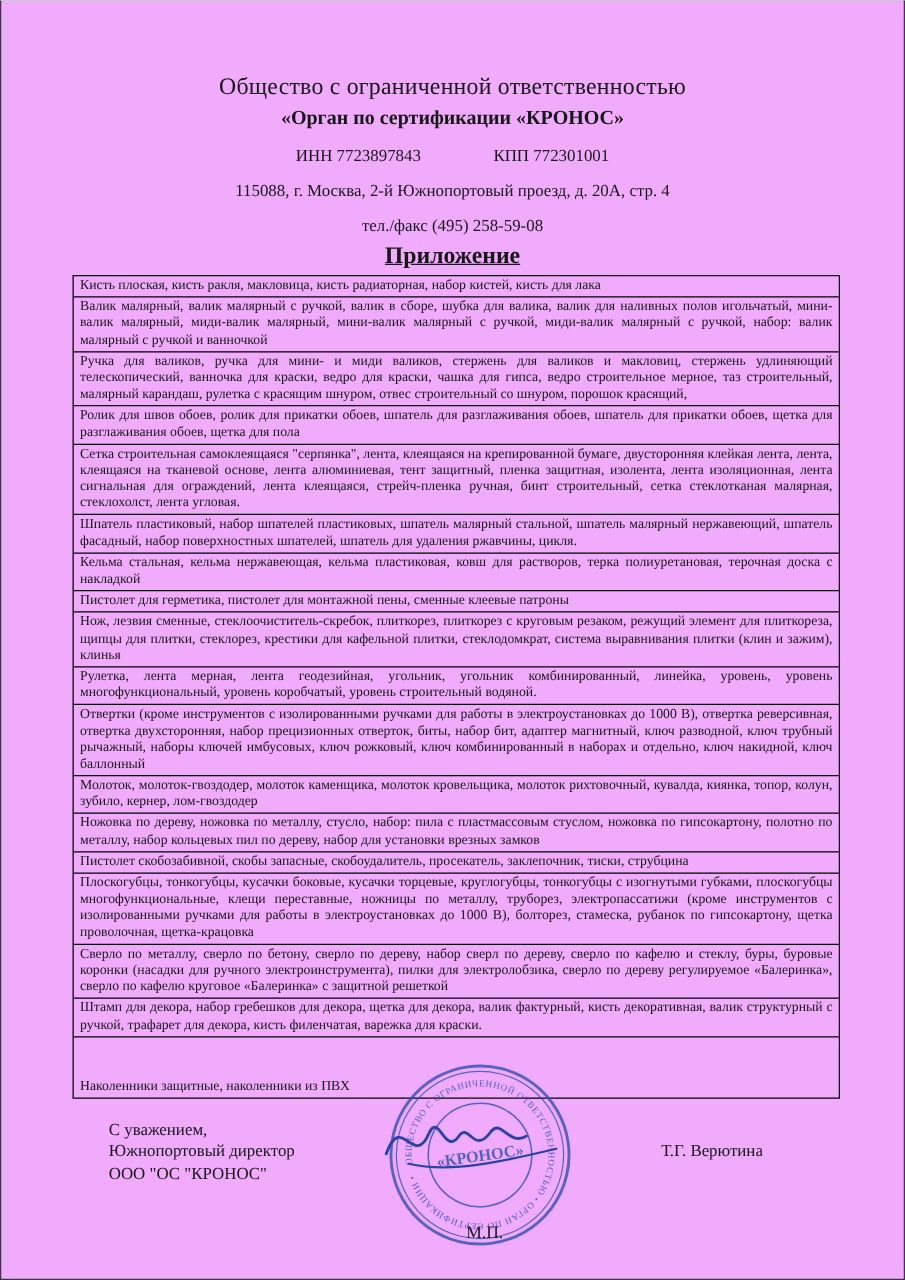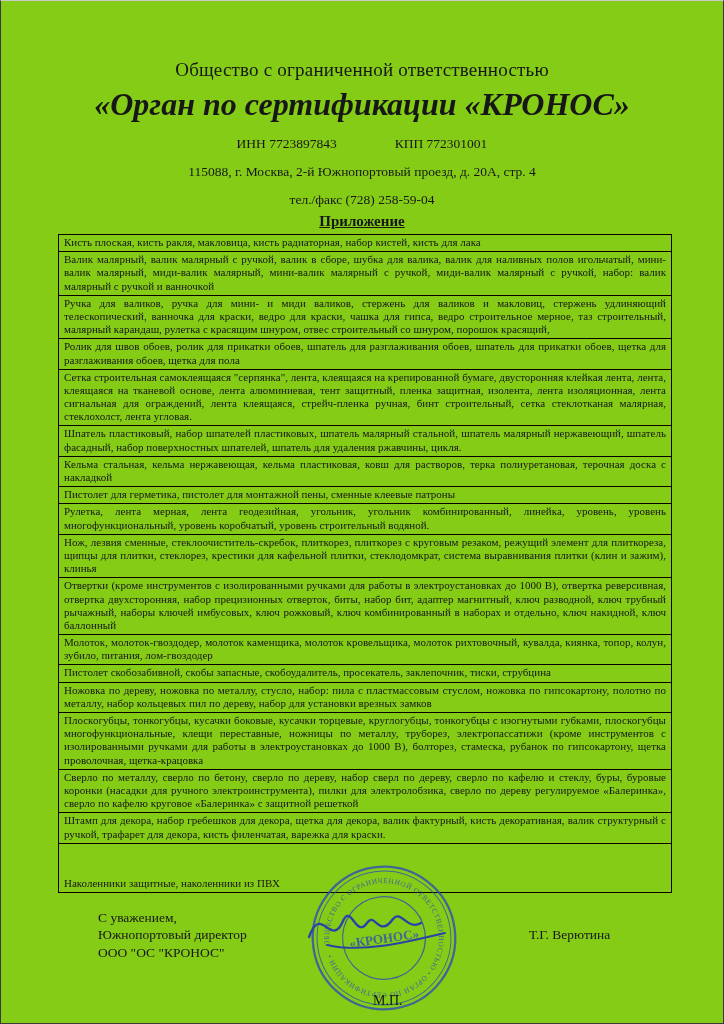--- a/index.html
+++ b/index.html
@@ -1,38 +1,38 @@
 <!DOCTYPE html>
 <html><head>
 <meta charset="utf-8">
 <style>
   * { box-sizing: border-box; }
   html, body { margin: 0; padding: 0; background: #e9e9e7; }
   .page {
     width: 724px; height: 1024px; margin: 0 auto; position: relative;
-    background: #84cc16; color: #171717; overflow: hidden;
+    background: #f0abfc; color: #171717; overflow: hidden;
     font-family: "Liberation Serif", serif;
     border: 1px solid #3a3a3a; border-top-color: #c9c9c9;
   }
   .hdr { text-align: center; padding-top: 58px; }
   .org-type { font-size: 19px; letter-spacing: .2px; }
-  .org-name { font-size: 32px; font-weight: bold; margin-top: 5px; font-style: italic; }
+  .org-name { font-size: 16px; font-weight: bold; margin-top: 5px; }
   .reg-line { margin-top: 13px; font-size: 13.5px; display: flex; justify-content: center; gap: 58px; text-align: center; }
   .addr { font-size: 13.5px; margin-top: 12px; }
-  .doc-title { font-size: 15px; font-weight: bold; text-decoration: underline; margin-top: 5px; }
+  .doc-title { font-size: 19px; font-weight: bold; text-decoration: underline; margin-top: 5px; }
 
   .tbl { margin: 4px 51px 0 57px; border: 1px solid #000; }
   .row {
     border-bottom: 1px solid #000; padding: 1px 5px 2px;
     font-size: 11px; line-height: 1.2; text-align: justify; font-family: Liberation Serif, serif;
   }
   .row:last-child { border-bottom: none; margin-top: 32px; }
 
   .ftr { position: relative; height: 148px; font-size: 13.5px; }
-  .sig-block { position: absolute; left: 97px; top: 16px; line-height: 17.5px; }
+  .sig-block { position: absolute; left: 86px; top: 16px; line-height: 17.5px; }
   .sig-name { position: absolute; left: 528px; top: 34px; }
   .mp { position: absolute; left: 372px; top: 100px; font-size: 14px; text-align: right; }
   .stamp {
     position: absolute; left: 306px; top: -32px; width: 154px; height: 154px;
     opacity: .8; transform: rotate(-8deg); pointer-events: none;
   }
   .signature { position: absolute; left: 298px; top: 4px; width: 158px; height: 66px; }
 </style>
 </head>
 <body>
@@ -40,39 +40,39 @@
 <div class="page">
 
   <div class="hdr">
     <div class="org-type">Общество с ограниченной ответственностью</div>
     <div class="org-name">«Орган по сертификации «КРОНОС»</div>
     <div class="reg-line">
       <span>ИНН 7723897843</span>
       <span>КПП 772301001</span>
     </div>
     <div class="addr">115088, г. Москва, 2-й Южнопортовый проезд, д. 20А, стр. 4</div>
-    <div class="addr">тел./факс (728) 258-59-04</div>
+    <div class="addr">тел./факс (495) 258-59-08</div>
     <div class="doc-title">Приложение</div>
   </div>
 
   <div class="tbl">
     <div class="row">Кисть плоская, кисть ракля, макловица, кисть радиаторная, набор кистей, кисть для лака</div>
       <div class="row">Валик малярный, валик малярный с ручкой, валик в сборе, шубка для валика, валик для наливных полов игольчатый, мини-валик малярный, миди-валик малярный, мини-валик малярный с ручкой, миди-валик малярный с ручкой, набор: валик малярный с ручкой и ванночкой</div>
       <div class="row">Ручка для валиков, ручка для мини- и миди валиков, стержень для валиков и макловиц, стержень удлиняющий телескопический, ванночка для краски, ведро для краски, чашка для гипса, ведро строительное мерное, таз строительный, малярный карандаш, рулетка с красящим шнуром, отвес строительный со шнуром, порошок красящий,</div>
       <div class="row">Ролик для швов обоев, ролик для прикатки обоев, шпатель для разглаживания обоев, шпатель для прикатки обоев, щетка для разглаживания обоев, щетка для пола</div>
       <div class="row">Сетка строительная самоклеящаяся "серпянка", лента, клеящаяся на крепированной бумаге, двусторонняя клейкая лента, лента, клеящаяся на тканевой основе, лента алюминиевая, тент защитный, пленка защитная, изолента, лента изоляционная, лента сигнальная для ограждений, лента клеящаяся, стрейч-пленка ручная, бинт строительный, сетка стеклотканая малярная, стеклохолст, лента угловая.</div>
       <div class="row">Шпатель пластиковый, набор шпателей пластиковых, шпатель малярный стальной, шпатель малярный нержавеющий, шпатель фасадный, набор поверхностных шпателей, шпатель для удаления ржавчины, цикля.</div>
       <div class="row">Кельма стальная, кельма нержавеющая, кельма пластиковая, ковш для растворов, терка полиуретановая, терочная доска с накладкой</div>
       <div class="row">Пистолет для герметика, пистолет для монтажной пены, сменные клеевые патроны</div>
+      <div class="row">Нож, лезвия сменные, стеклоочиститель-скребок, плиткорез, плиткорез с круговым резаком, режущий элемент для плиткореза, щипцы для плитки, стеклорез, крестики для кафельной плитки, стеклодомкрат, система выравнивания плитки (клин и зажим), клинья</div>
       <div class="row">Рулетка, лента мерная, лента геодезийная, угольник, угольник комбинированный, линейка, уровень, уровень многофункциональный, уровень коробчатый, уровень строительный водяной.</div>
-      <div class="row">Нож, лезвия сменные, стеклоочиститель-скребок, плиткорез, плиткорез с круговым резаком, режущий элемент для плиткореза, щипцы для плитки, стеклорез, крестики для кафельной плитки, стеклодомкрат, система выравнивания плитки (клин и зажим), клинья</div>
       <div class="row">Отвертки (кроме инструментов с изолированными ручками для работы в электроустановках до 1000 В), отвертка реверсивная, отвертка двухсторонняя, набор прецизионных отверток, биты, набор бит, адаптер магнитный, ключ разводной, ключ трубный рычажный, наборы ключей имбусовых, ключ рожковый, ключ комбинированный в наборах и отдельно, ключ накидной, ключ баллонный</div>
-      <div class="row">Молоток, молоток-гвоздодер, молоток каменщика, молоток кровельщика, молоток рихтовочный, кувалда, киянка, топор, колун, зубило, питания, лом-гвоздодер</div>
+      <div class="row">Молоток, молоток-гвоздодер, молоток каменщика, молоток кровельщика, молоток рихтовочный, кувалда, киянка, топор, колун, зубило, кернер, лом-гвоздодер</div>
+      <div class="row">Ножовка по дереву, ножовка по металлу, стусло, набор: пила с пластмассовым стуслом, ножовка по гипсокартону, полотно по металлу, набор кольцевых пил по дереву, набор для установки врезных замков</div>
       <div class="row">Пистолет скобозабивной, скобы запасные, скобоудалитель, просекатель, заклепочник, тиски, струбцина</div>
-      <div class="row">Ножовка по дереву, ножовка по металлу, стусло, набор: пила с пластмассовым стуслом, ножовка по гипсокартону, полотно по металлу, набор кольцевых пил по дереву, набор для установки врезных замков</div>
       <div class="row">Плоскогубцы, тонкогубцы, кусачки боковые, кусачки торцевые, круглогубцы, тонкогубцы с изогнутыми губками, плоскогубцы многофункциональные, клещи переставные, ножницы по металлу, труборез, электропассатижи (кроме инструментов с изолированными ручками для работы в электроустановках до 1000 В), болторез, стамеска, рубанок по гипсокартону, щетка проволочная, щетка-крацовка</div>
       <div class="row">Сверло по металлу, сверло по бетону, сверло по дереву, набор сверл по дереву, сверло по кафелю и стеклу, буры, буровые коронки (насадки для ручного электроинструмента), пилки для электролобзика, сверло по дереву регулируемое «Балеринка», сверло по кафелю круговое «Балеринка» с защитной решеткой</div>
       <div class="row">Штамп для декора, набор гребешков для декора, щетка для декора, валик фактурный, кисть декоративная, валик структурный с ручкой, трафарет для декора, кисть филенчатая, варежка для краски.</div>
       <div class="row">Наколенники защитные, наколенники из ПВХ</div>
   </div>
 
   <div class="ftr">
     <div class="sig-block">
       <div>С уважением,</div>
       <div>Южнопортовый директор</div>

